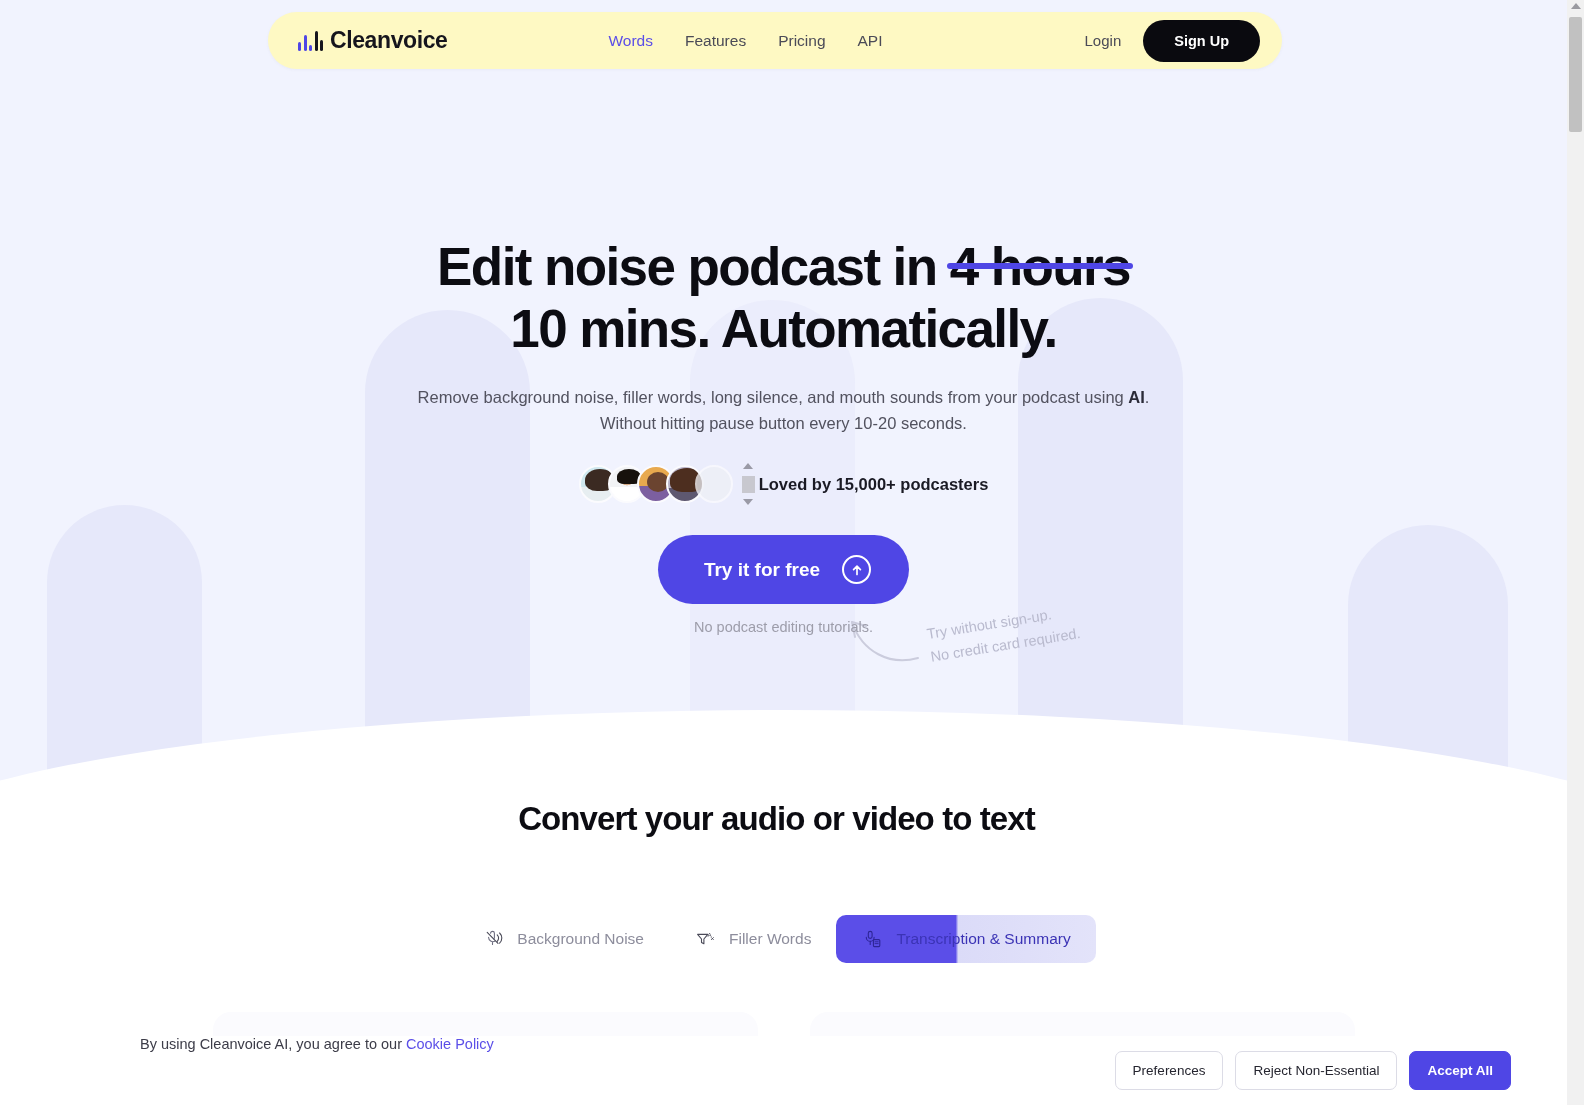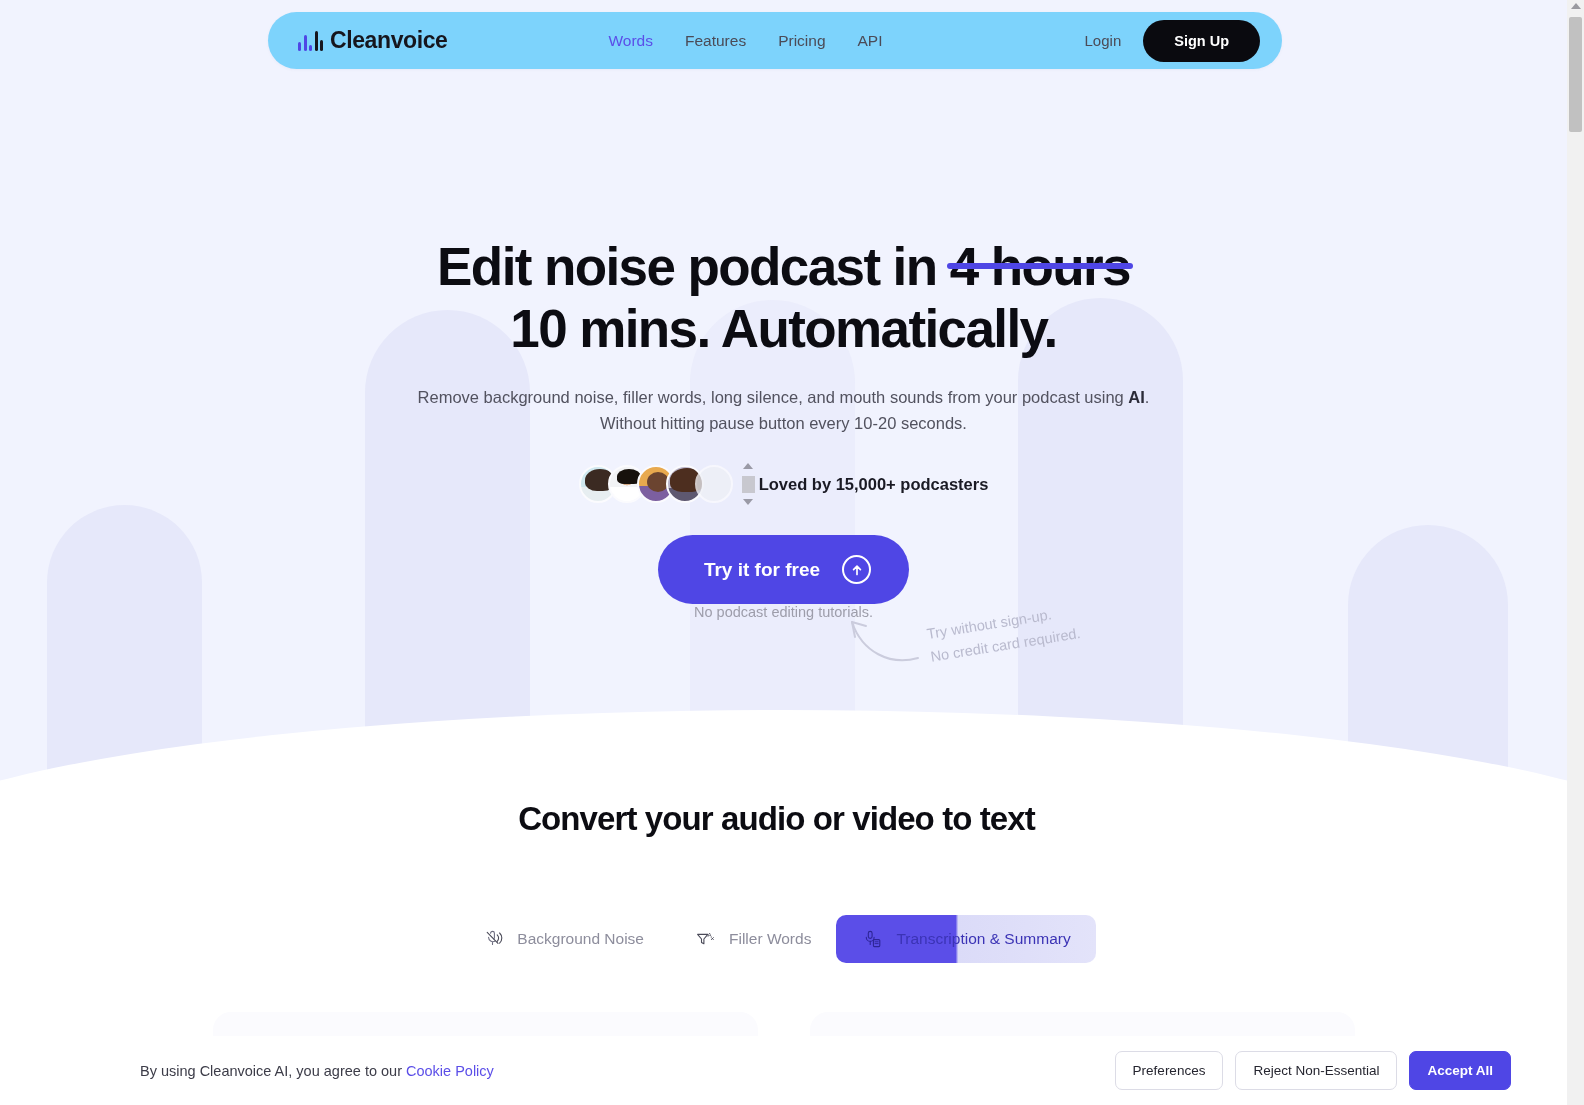--- a/index.html
+++ b/index.html
@@ -45,21 +45,21 @@
     border-radius: 50% 50% 0 0 / 150px 150px 0 0;
   }
 
   
   .header {
     position: absolute;
     left: 268px;
     top: 12px;
     width: 1014px;
     height: 57px;
-    background: #7dd3fc;
+    background: #fef9c3;
     border-radius: 40px;
     display: flex;
     align-items: center;
     padding: 0 22px 0 30px;
     box-shadow: 0 1px 3px rgba(80,80,140,.05);
     z-index: 10;
   }
   .logo { display: flex; align-items: center; gap: 7px; }
   .logo-mark { display: flex; align-items: flex-end; gap: 2.5px; height: 20px; }
   .logo-mark i { display:block; width: 3px; border-radius: 2px; }
@@ -174,21 +174,21 @@
     background: #4f46e5; color: #fff; border: none;
     font-family: inherit; font-size: 19px; font-weight: 700;
     padding: 20px 38px 20px 46px;
     border-radius: 50px; cursor: pointer;
   }
   .cta-circle {
     width: 29px; height: 29px; border-radius: 50%;
     border: 2px solid #fff;
     display: flex; align-items: center; justify-content: center;
   }
-  .no-tutorials { font-size: 14.5px; color: #9d9daa; }
+  .no-tutorials { margin-top: 15px; font-size: 14.5px; color: #9d9daa; }
 
   
   .note {
     position: absolute;
     left: 840px; top: 600px;
     width: 270px; height: 80px;
     pointer-events: none;
   }
   .note-text {
     position: absolute;
@@ -249,21 +249,21 @@
     text-align: left;
   }
   .card-title { font-size: 25px; font-weight: 700; color: #0c0c12; letter-spacing: -.6px; }
 
   
   .cookie {
     position: absolute;
     left: 0; right: 17px; bottom: 0;
     height: 69px;
     background: #ffffff;
-    display: flex; align-items: center;
+    display: flex; 
     padding: 0 56px 0 140px;
     z-index: 40;
   }
   .cookie-text { font-size: 14.5px; color: #3c3c48; }
   .cookie-text a { color: #5b4ee8; text-decoration: none; }
   .cookie-actions { margin-left: auto; display: flex; align-items: center; gap: 12px; }
   .cbtn {
     font-family: inherit; font-size: 13.5px;
     padding: 11px 17px; border-radius: 7px; cursor: pointer;
     background: #fff; color: #25252f; border: 1px solid #dcdce6;

